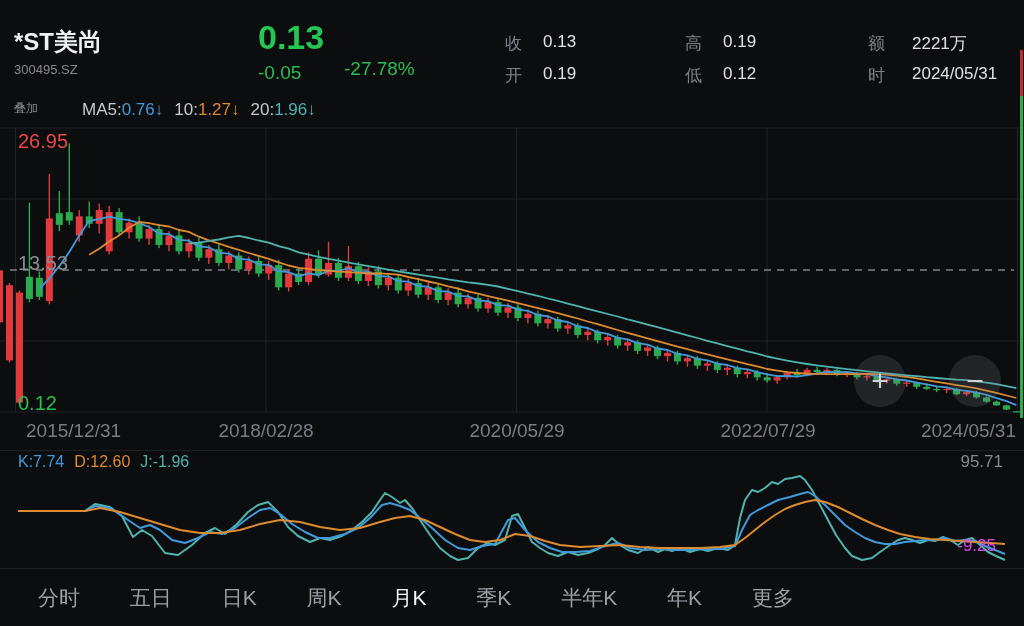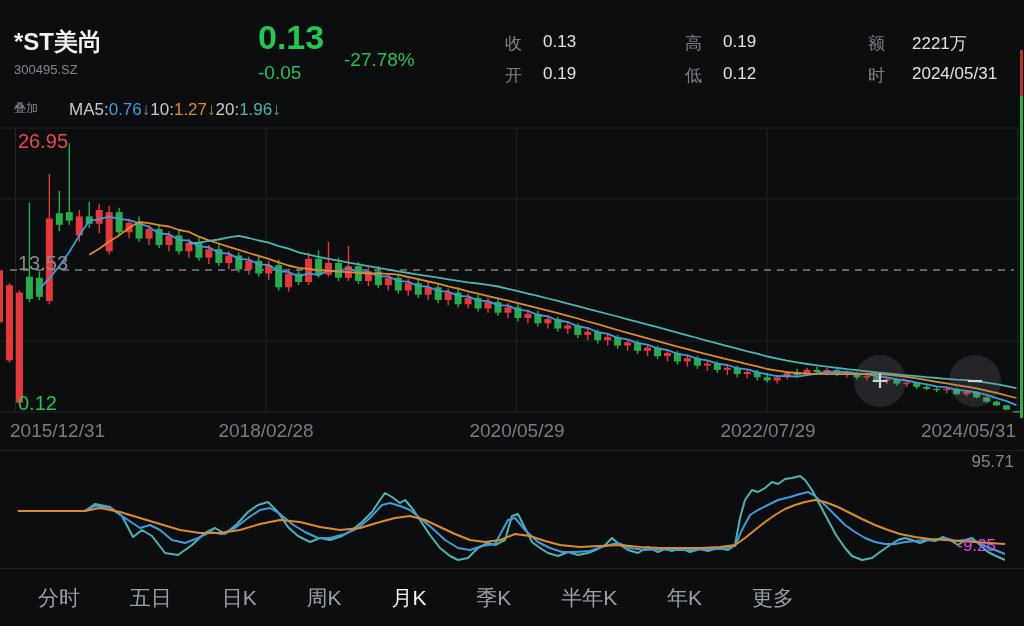--- a/index.html
+++ b/index.html
@@ -4,36 +4,36 @@
 <style>
   html,body{margin:0;padding:0;background:#0c0d0f;}
   #app{position:relative;width:1024px;height:626px;background:#0c0d0f;overflow:hidden;
        font-family:"Liberation Sans","DejaVu Sans",sans-serif;color:#e3e5e8;}
   .abs{position:absolute;}
   
   .stock-name{left:14px;top:26px;font-size:24px;font-weight:bold;color:#f0f1f3;}
   .stock-code{left:14px;top:62px;font-size:13px;color:#85898f;}
   .big-price{left:258px;top:18px;font-size:34px;font-weight:bold;color:#25c653;}
   .chg{left:258px;top:62px;font-size:19px;color:#2dbd55;}
-  .chg-pct{left:344px;top:49px;font-size:19px;color:#2dbd55;}
+  .chg-pct{left:344px;top:58px;font-size:19px;color:#2dbd55;}
   .stat-label{font-size:17px;color:#7d8187;}
   .stat-value{font-size:17px;color:#dfe2e5;}
   
   .overlay-btn{left:14px;top:100px;font-size:12px;color:#85898f;}
-  .ma-bar{left:69px;top:100px;font-size:17px;display:flex;}
+  .ma-bar{left:82px;top:100px;font-size:17px;display:flex;gap:11px;}
   .ma-name{color:#c6c9ce;}
   .ma5{color:#419bdb;} .ma10{color:#de8a2e;} .ma20{color:#4fb3ae;}
   
   .y-max{left:18px;top:130px;font-size:20px;color:#e8474a;}
   .y-mid{left:18px;top:252px;font-size:20px;color:#888b90;}
   .y-min{left:18px;top:392px;font-size:20px;color:#2abf52;}
   .date-row span{position:absolute;top:420px;font-size:19px;color:#797d83;white-space:nowrap;}
   
   .kdj-legend{left:18px;top:453px;font-size:16px;display:flex;gap:10px;}
-  .kdj-max{right:10px;top:452px;font-size:17px;color:#84878d;}
+  .kdj-max{right:21px;top:452px;font-size:17px;color:#84878d;}
   .kdj-min{right:28px;top:536px;font-size:17px;color:#d946ef;}
   
   .zoom-btn{width:52px;height:52px;border-radius:50%;background:rgba(128,132,138,0.20);
             display:flex;align-items:center;justify-content:center;font-size:30px;color:#cfd2d6;}
   
   .strip-red{left:1020px;top:50px;width:3px;height:46px;background:#b92f31;}
   .strip-green{left:1020px;top:96px;width:3px;height:322px;background:#2fae4e;}
   
   .tabbar{left:0;top:570px;width:864px;height:56px;display:flex;align-items:center;
           justify-content:space-between;padding:0 70px 0 38px;box-sizing:border-box;}
@@ -301,33 +301,38 @@
   <div class="abs y-min">0.12</div>
 
   <div class="abs zoom-btn" style="left:854px;top:355px">
     <span>+</span>
   </div>
   <div class="abs zoom-btn" style="left:949px;top:355px">
     <span>−</span>
   </div>
 
   <div class="date-row">
-    <span style="left:10px">2015/12/31</span>
+    <span style="left:26px">2015/12/31</span>
     <span style="left:266px;transform:translateX(-50%)">2018/02/28</span>
     <span style="left:517px;transform:translateX(-50%)">2020/05/29</span>
     <span style="left:768px;transform:translateX(-50%)">2022/07/29</span>
     <span style="left:1016px;transform:translateX(-100%)">2024/05/31</span>
   </div>
 
   <div class="abs panel-border" style="top:450px"></div>
   <svg id="kdj-svg" class="abs" style="left:0;top:450px" width="1024" height="120">
       <polyline points="18,61 85,61 95,54 110,57 122,66 133,87 142,80 152,86 165,103 178,105 192,95 205,83 215,78 225,84 237,74 248,62 258,55 268,52 278,62 288,77 298,86 310,92 320,88 330,90 342,86 352,80 362,72 372,62 380,50 385,43 392,47 400,53 405,50 412,58 420,70 430,85 440,98 450,106 458,110 468,108 478,98 488,93 495,95 505,90 512,66 518,64 525,78 532,92 540,98 548,103 558,106 568,102 578,105 588,103 598,99 605,95 612,88 620,95 628,100 638,103 648,97 658,102 665,99 672,101 680,98 690,102 700,99 708,101 718,98 728,100 735,95 740,68 745,50 752,40 758,42 765,38 772,32 778,34 785,29 792,28 800,26 805,30 812,40 820,55 828,70 836,85 845,98 852,106 862,110 872,108 880,102 890,95 898,90 905,88 912,90 920,93 928,90 935,91 943,87 950,90 958,95 965,90 972,88 980,95 988,102 996,106 1005,110" fill="none" stroke="#4fb3ae" stroke-width="2" stroke-linejoin="round"></polyline>
       <polyline points="18,61 85,61 95,56 110,58 125,68 140,78 150,75 160,80 172,90 185,93 198,88 210,82 222,84 235,78 248,68 260,60 270,58 280,64 292,74 305,82 318,88 330,88 345,84 358,78 370,68 382,55 390,53 400,56 410,60 420,68 432,78 445,90 458,98 470,100 482,96 495,94 508,70 515,68 525,80 538,92 550,98 562,102 575,102 590,101 605,96 618,93 630,98 645,100 660,99 675,100 690,100 705,99 720,99 735,96 742,80 750,65 758,60 768,55 778,50 790,47 800,44 808,42 815,46 825,55 835,65 845,75 855,82 865,88 875,92 885,94 895,94 905,92 915,91 925,90 935,90 945,88 955,91 965,90 975,91 985,96 995,100 1005,104" fill="none" stroke="#419bdb" stroke-width="2" stroke-linejoin="round"></polyline>
       <polyline points="18,61 85,61 100,58 120,62 140,68 160,74 180,80 200,83 220,83 240,80 260,74 280,70 300,72 320,77 340,80 360,78 380,72 395,68 410,66 425,70 440,77 455,84 470,90 485,92 500,90 515,84 530,86 545,91 560,95 580,97 600,96 620,95 640,97 660,98 680,98 700,98 720,97 735,95 745,88 755,80 765,72 775,65 785,59 795,55 805,52 815,50 825,52 838,57 850,63 862,69 875,75 888,80 900,84 915,87 930,89 945,90 960,91 975,92 990,93 1005,94" fill="none" stroke="#de8a2e" stroke-width="2" stroke-linejoin="round"></polyline>
     </svg>
+  <div class="abs kdj-legend">
+    <span class="ma5">K:7.74</span>
+    <span class="ma10">D:12.60</span>
+    <span class="ma20">J:-1.96</span>
+  </div>
   <div class="abs kdj-max">95.71</div>
   <div class="abs kdj-min">-9.25</div>
   <div class="abs panel-border" style="top:568px"></div>
 
   <div class="abs strip-red"></div>
   <div class="abs strip-green"></div>
 
   <div class="tabbar abs">
     <span class="tab">分时</span>
     <span class="tab">五日</span>

